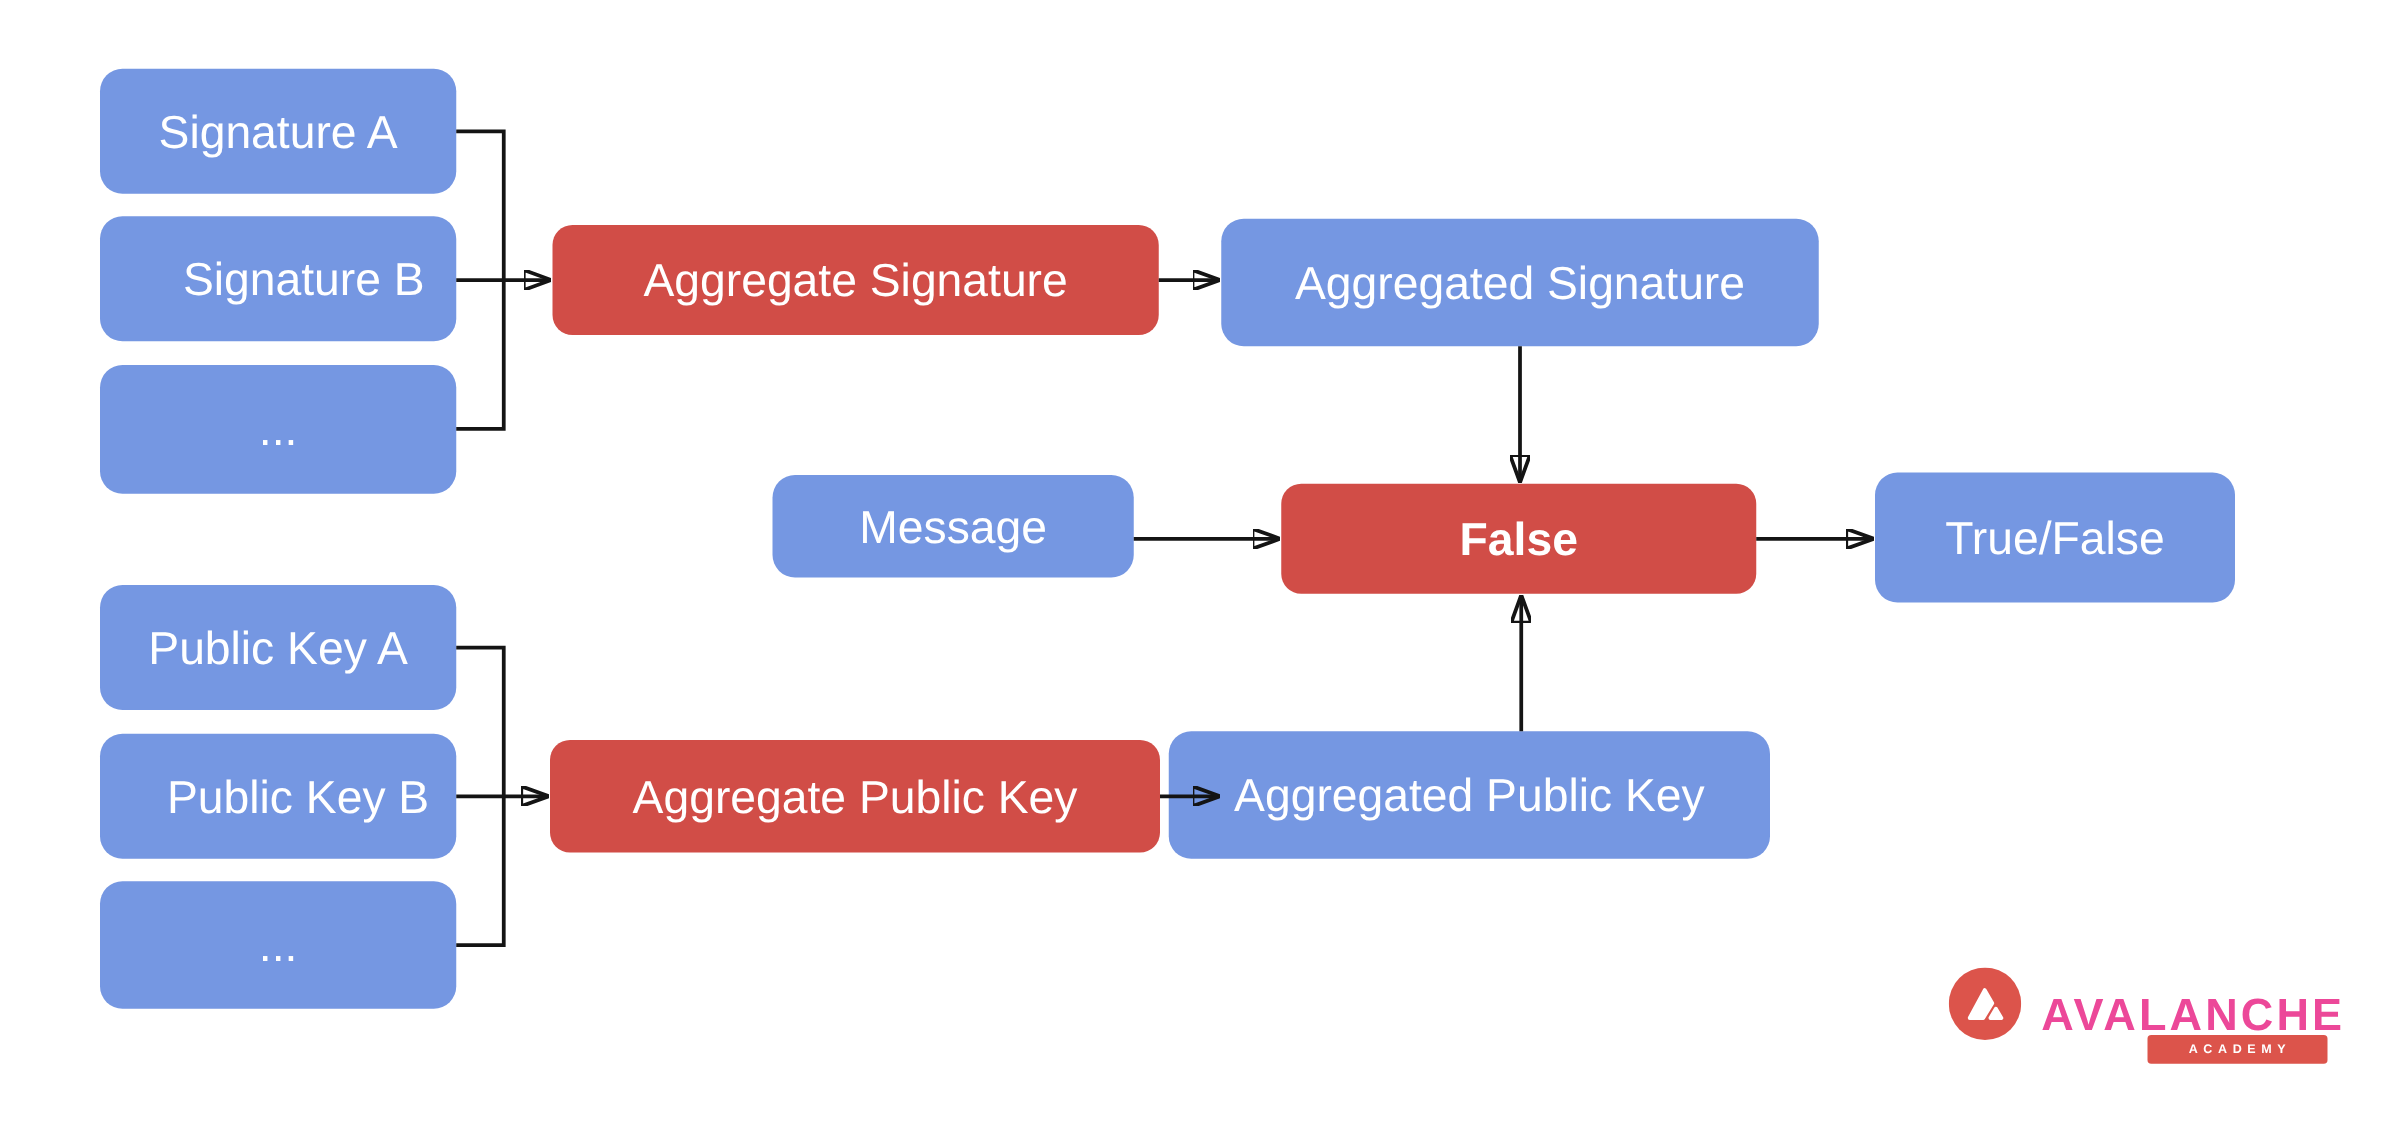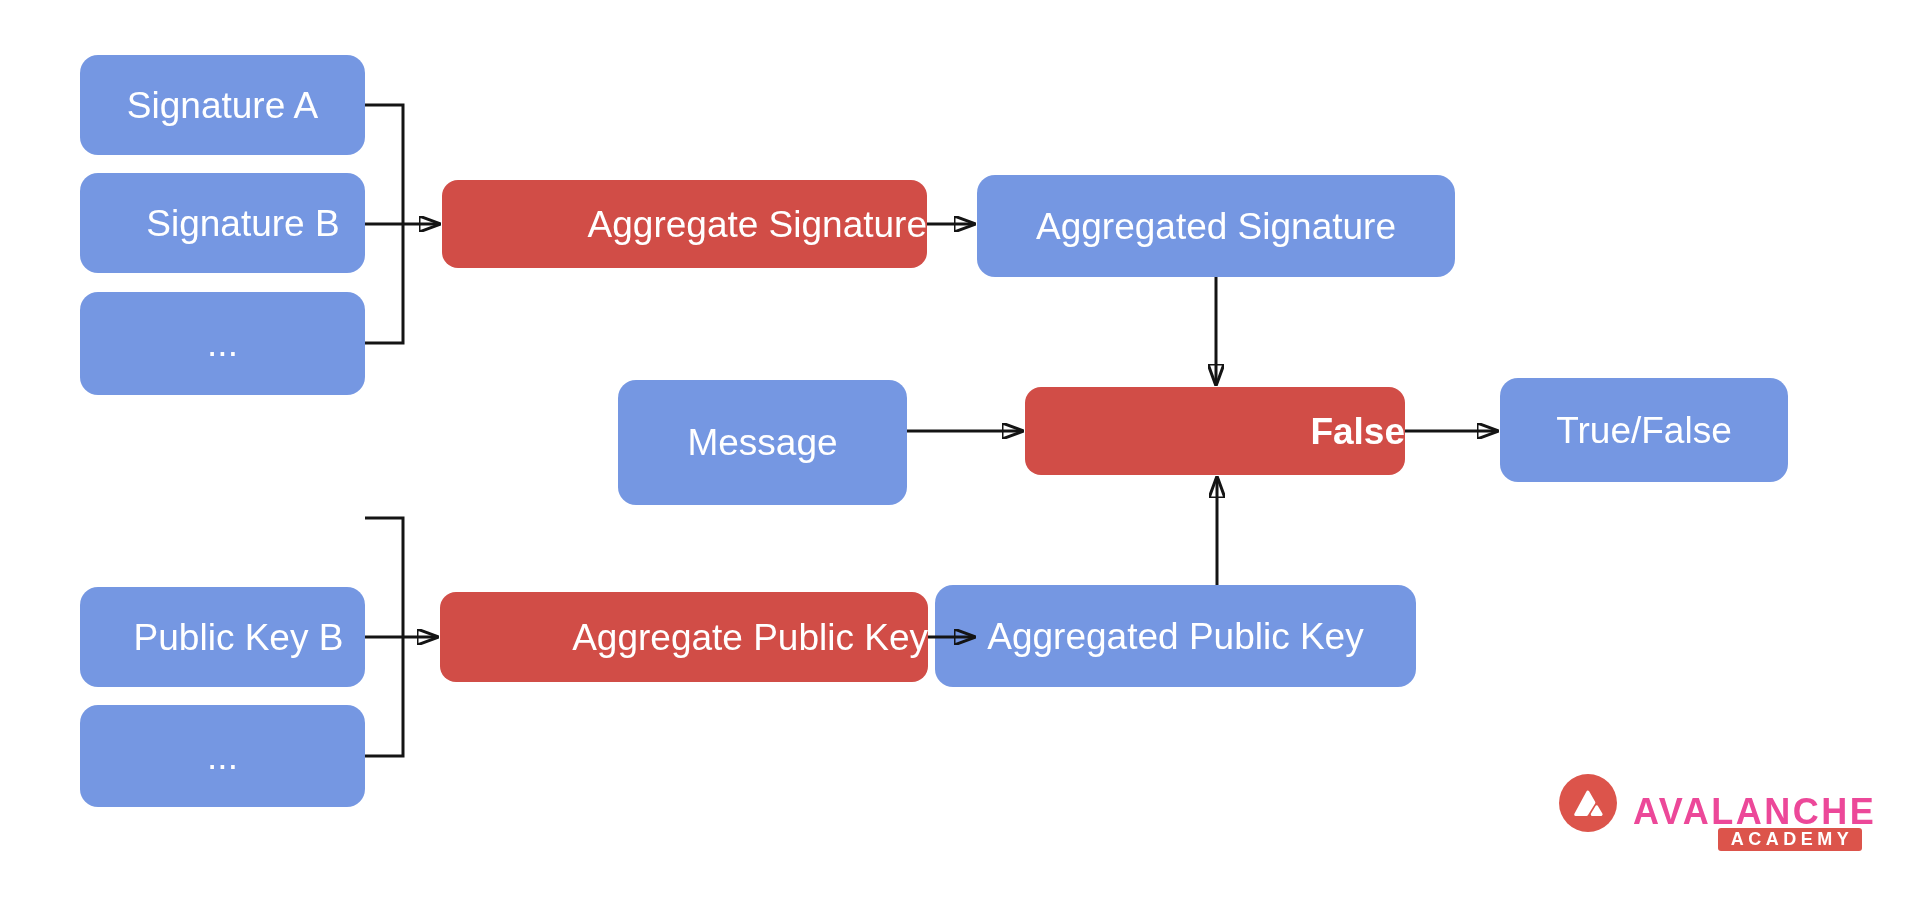--- a/index.html
+++ b/index.html
@@ -15,80 +15,83 @@
   .node {
     position: absolute;
     display: flex; align-items: center; justify-content: center;
     color: #ffffff;
     font-size: 37px;
     line-height: 1;
     text-align: center;
     white-space: nowrap;
   }
   .node.blue { background: #7597E2; border-radius: 18px; justify-content: center; }
-  .node.red  { background: #D14D47; border-radius: 16px; justify-content: flex-end; }
+  .node.red  { background: #D14D47; border-radius: 16px; }
   .node.bold { font-weight: 700; }
 
   
   .sig-a    { left: 80px;  top: 55px;  width: 285px; height: 100px; }
   .sig-b    { left: 80px;  top: 173px; width: 285px; height: 100px; padding-left: 41px; }
   .sig-dots { left: 80px;  top: 292px; width: 285px; height: 103px; }
   
   .pk-a     { left: 80px;  top: 468px; width: 285px; height: 100px; }
   .pk-b     { left: 80px;  top: 587px; width: 285px; height: 100px; padding-left: 32px; }
   .pk-dots  { left: 80px;  top: 705px; width: 285px; height: 102px; }
 
   
   .agg-sig  { left: 442px; top: 180px; width: 485px; height: 88px; }
   .agg-pk   { left: 440px; top: 592px; width: 488px; height: 90px; }
 
   
   .agged-sig { left: 977px; top: 175px; width: 478px; height: 102px; }
   .agged-pk  { left: 935px; top: 585px; width: 481px; height: 102px; }
 
   
-  .message   { left: 618px;  top: 380px; width: 289px; height: 125px; }
+  .message   { left: 618px;  top: 380px; width: 289px; height: 82px; }
   .verify    { left: 1025px; top: 387px; width: 380px; height: 88px; }
   .truefalse { left: 1500px; top: 378px; width: 288px; height: 104px; }
 
   svg.connectors { position: absolute; inset: 0; pointer-events: none; }
   svg.connectors path, svg.connectors line { stroke: #141414; stroke-width: 3; fill: none; }
 
   
   .logo { position: absolute; left: 1559px; top: 772px; width: 325px; height: 82px; }
   .logo-mark { position: absolute; left: 0; top: 2px; width: 58px; height: 58px; }
   .logo-brand {
     position: absolute; left: 74px; top: 19px;
     font-size: 36px; font-weight: 700; letter-spacing: 2.5px;
     color: #ec4899; white-space: nowrap;
   }
   .logo-badge {
     position: absolute; left: 159px; top: 56px; width: 144px; height: 23px;
     background: #DC544B; border-radius: 3px;
     display: flex; align-items: center; justify-content: center;
-    color: #ffffff; font-size: 18px; font-weight: 700; letter-spacing: 4.5px;
+    color: #ffffff; font-size: 10px; font-weight: 700; letter-spacing: 4.5px;
     padding-left: 4px;
     white-space: nowrap;
   }
 </style>
 </head>
 <body>
 
 <div class="canvas">
 
   <div class="node blue sig-a">
     <span>Signature A</span>
   </div>
   <div class="node blue sig-b">
     <span>Signature B</span>
   </div>
   <div class="node blue sig-dots">
     <span>...</span>
   </div>
 
+  <div class="node blue pk-a">
+    <span>Public Key A</span>
+  </div>
   <div class="node blue pk-b">
     <span>Public Key B</span>
   </div>
   <div class="node blue pk-dots">
     <span>...</span>
   </div>
 
   <div class="node red agg-sig">
     <span>Aggregate Signature</span>
   </div>

